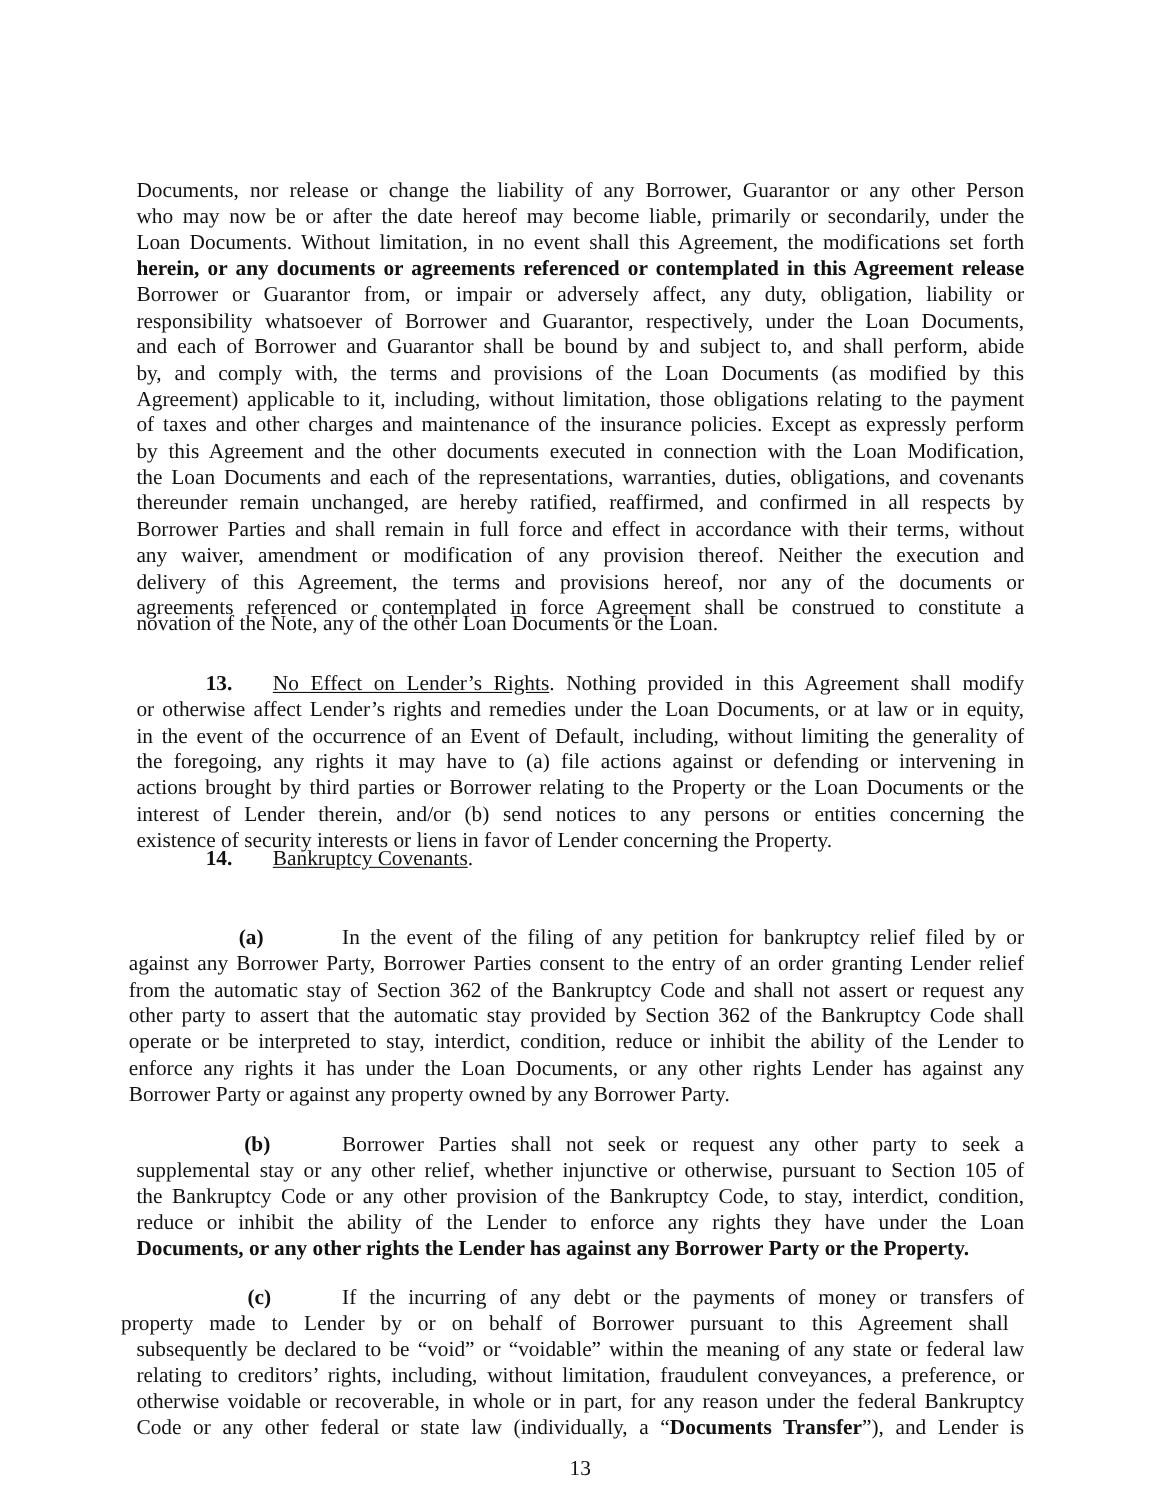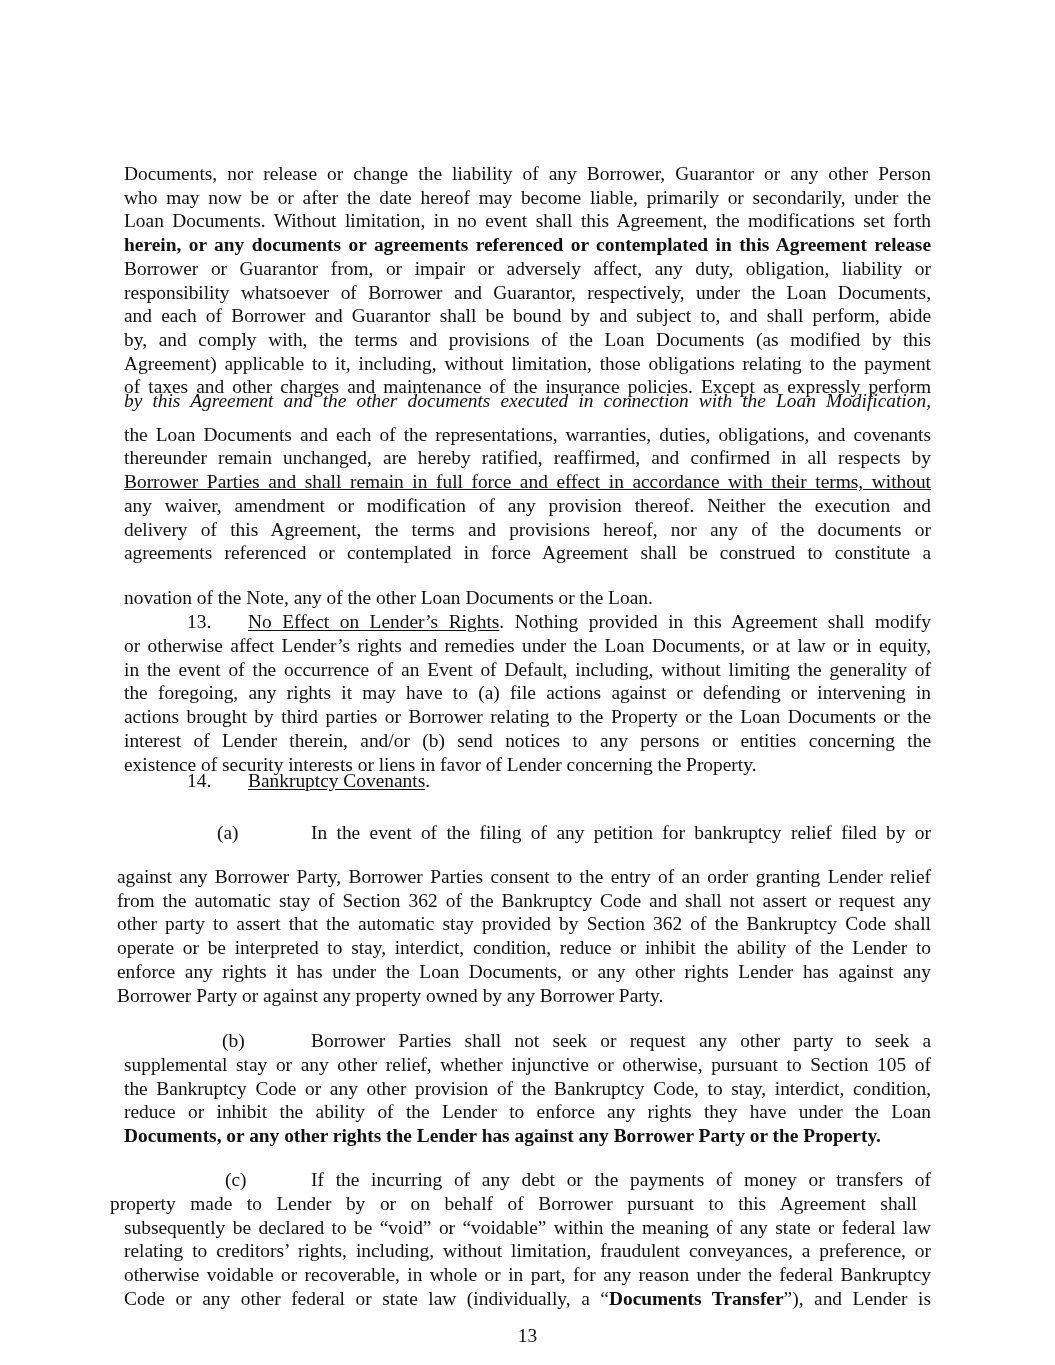--- a/index.html
+++ b/index.html
@@ -15,46 +15,46 @@
     text-align:justify;
     text-align-last:justify;
   }
   .line.last { text-align-last:left; }
   .u { text-decoration:underline; text-underline-offset:2px; }
   .b { font-weight:bold; }
   .pageno {
     position:absolute; left:0; width:1055px; text-align:center;
     font-family:"Liberation Serif", serif; font-size:19.4px; color:#111; top:1277px;
   }
-  .num { display:inline-block; }
+  .num { display:inline-block;font-weight:bold; }
 </style>
 </head>
 <body>
 
 <div class="page">
 
   <div id="carry">
       <div class="line" style="left: 124px; top: 114px; width: 807px;">Documents, nor release or change the liability of any Borrower, Guarantor or any other Person</div>
       <div class="line" style="left: 124px; top: 137.7px; width: 807px;">who may now be or after the date hereof may become liable, primarily or secondarily, under the</div>
       <div class="line" style="left: 124px; top: 161.4px; width: 807px;">Loan Documents. Without limitation, in no event shall this Agreement, the modifications set forth</div>
       <div class="line" style="left: 124px; top: 185.1px; width: 807px; font-weight: bold;">herein, or any documents or agreements referenced or contemplated in this Agreement release</div>
       <div class="line" style="left: 124px; top: 208.8px; width: 807px;">Borrower or Guarantor from, or impair or adversely affect, any duty, obligation, liability or</div>
       <div class="line" style="left: 124px; top: 232.5px; width: 807px;">responsibility whatsoever of Borrower and Guarantor, respectively, under the Loan Documents,</div>
       <div class="line" style="left: 124px; top: 256.2px; width: 807px;">and each of Borrower and Guarantor shall be bound by and subject to, and shall perform, abide</div>
       <div class="line" style="left: 124px; top: 279.9px; width: 807px;">by, and comply with, the terms and provisions of the Loan Documents (as modified by this</div>
       <div class="line" style="left: 124px; top: 303.6px; width: 807px;">Agreement) applicable to it, including, without limitation, those obligations relating to the payment</div>
       <div class="line" style="left: 124px; top: 327.3px; width: 807px;">of taxes and other charges and maintenance of the insurance policies.  Except as expressly perform</div>
-      <div class="line" style="left: 124px; top: 341px; width: 807px; font-style: italic;">by this Agreement and the other documents executed in connection with the Loan Modification,</div>
+      <div class="line" style="left: 124px; top: 351px; width: 807px;">by this Agreement and the other documents executed in connection with the Loan Modification,</div>
       <div class="line" style="left: 124px; top: 374.7px; width: 807px;">the Loan Documents and each of the representations, warranties, duties, obligations, and covenants</div>
       <div class="line" style="left: 124px; top: 398.4px; width: 807px;">thereunder remain unchanged, are hereby ratified, reaffirmed, and confirmed in all respects by</div>
-      <div class="line" style="left: 124px; top: 422.1px; width: 807px; text-decoration: underline;">Borrower Parties and shall remain in full force and effect in accordance with their terms, without</div>
+      <div class="line" style="left: 124px; top: 422.1px; width: 807px;">Borrower Parties and shall remain in full force and effect in accordance with their terms, without</div>
       <div class="line" style="left: 124px; top: 445.8px; width: 807px;">any waiver, amendment or modification of any provision thereof. Neither the execution and</div>
       <div class="line" style="left: 124px; top: 469.5px; width: 807px;">delivery of this Agreement, the terms and provisions hereof, nor any of the documents or</div>
       <div class="line" style="left: 124px; top: 493.2px; width: 807px;">agreements referenced or contemplated in force Agreement shall be construed to constitute a</div>
-      <div class="line last" style="left: 124px; top: 538px; width: 807px;">novation of the Note, any of the other Loan Documents or the Loan.</div>
+      <div class="line last" style="left: 124px; top: 508px; width: 807px;">novation of the Note, any of the other Loan Documents or the Loan.</div>
     </div>
 
   <div>
     <div class="line" style="left:187px; top:562px; width:744px;">
       <span class="num" style="width:61px;">13.</span><span class="u">No Effect on Lender’s Rights</span><span>.  Nothing provided in this Agreement shall modify</span>
     </div>
     <div id="s13lines">
         <div class="line" style="left: 124px; top: 586px; width: 807px;">or otherwise affect Lender’s rights and remedies under the Loan Documents, or at law or in equity,</div>
         <div class="line" style="left: 124px; top: 609.7px; width: 807px;">in the event of the occurrence of an Event of Default, including, without limiting the generality of</div>
         <div class="line" style="left: 124px; top: 633.4px; width: 807px;">the foregoing, any rights it may have to (a) file actions against or defending or intervening in</div>
@@ -62,21 +62,21 @@
         <div class="line" style="left: 124px; top: 680.8px; width: 807px;">interest of Lender therein, and/or (b) send notices to any persons or entities concerning the</div>
         <div class="line last" style="left: 124px; top: 704.5px; width: 807px;">existence of security interests or liens in favor of Lender concerning the Property.</div>
       </div>
   </div>
 
   <div>
     <div class="line last" style="left:187px; top:721px;">
       <span class="num" style="width:61px;">14.</span><span class="u">Bankruptcy Covenants</span><span>.</span>
     </div>
 
-    <div class="line" style="left:217px; top:773px; width:714px;">
+    <div class="line" style="left:217px; top:793px; width:714px;">
       <span class="num" style="width:94px;">(a)</span><span>In the event of the filing of any petition for bankruptcy relief filed by or</span>
     </div>
     <div id="salines">
         <div class="line" style="left: 117px; top: 817px; width: 814px;">against any Borrower Party, Borrower Parties consent to the entry of an order granting Lender relief</div>
         <div class="line" style="left: 117px; top: 840.7px; width: 814px;">from the automatic stay of Section 362 of the Bankruptcy Code and shall not assert or request any</div>
         <div class="line" style="left: 117px; top: 864.4px; width: 814px;">other party to assert that the automatic stay provided by Section 362 of the Bankruptcy Code shall</div>
         <div class="line" style="left: 117px; top: 888.1px; width: 814px;">operate or be interpreted to stay, interdict, condition, reduce or inhibit the ability of the Lender to</div>
         <div class="line" style="left: 117px; top: 911.8px; width: 814px;">enforce any rights it has under the Loan Documents, or any other rights Lender has against any</div>
         <div class="line last" style="left: 117px; top: 935.5px; width: 814px;">Borrower Party or against any property owned by any Borrower Party.</div>
       </div>

